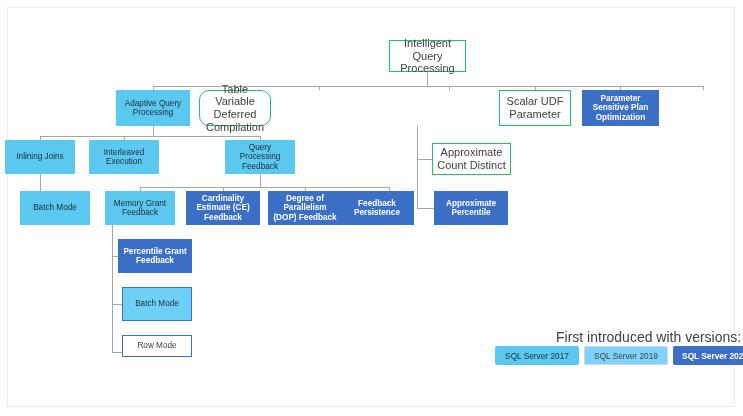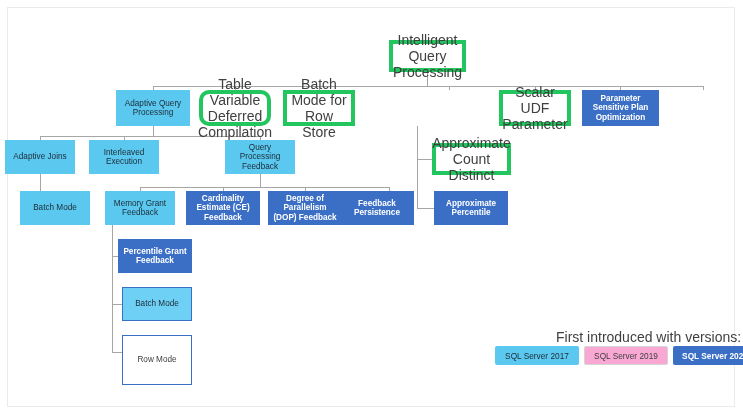--- a/index.html
+++ b/index.html
@@ -40,22 +40,22 @@
   .v2017 {                       
     background: #5BC8F0;
     color: #1d2b35;
     border: none;
     font-size: 8.2px;
     font-weight: 400;
   }
   .v2019 {                       
     background: #ffffff;
     color: #404040;
-    border: 4px solid #22c55e;
-    font-size: 14px;
+    border: 1px solid #22c55e;
+    font-size: 11px;
     font-weight: 400;
   }
   .v2022 {                       
     background: #3B6FC6;
     color: #ffffff;
     border: none;
     font-size: 8.2px;
     font-weight: 700;
   }
   .v2017b {                      
@@ -101,21 +101,21 @@
     box-sizing: border-box;
     display: flex;
     align-items: center;
     justify-content: center;
     height: 19px;
     border-radius: 2px;
     font-size: 8.3px;
     white-space: nowrap;
   }
   .chip-2017 { background: #5BC8F0; color: #1d2b35; border: none; font-weight: 400; }
-  .chip-2019 { background: #f9a8d4; color: #404040; border: 1px solid #d5d5d5; font-weight: 400; }
+  .chip-2019 { background: #7dd3fc; color: #404040; border: 1px solid #d5d5d5; font-weight: 400; }
   .chip-2022 { background: #3B6FC6; color: #ffffff; border: none; font-weight: 700; }
 </style>
 </head>
 <body>
 
 <div id="canvas">
   <div id="frame"></div>
 
   <div class="conn v" style="left:427px; top:72px; height:14px;"></div>
 
@@ -157,32 +157,29 @@
   <div class="node v2019" style="left:389px; top:40px; width:77px; height:32px;">
     <span>Intelligent Query Processing</span>
   </div>
 
   <div class="node v2017" style="left:116px; top:90px; width:74px; height:36px;">
     <span>Adaptive Query Processing</span>
   </div>
   <div class="node v2019" style="left:199px; top:90px; width:72px; height:36px;border-radius:10px;">
     <span>Table Variable Deferred Compilation</span>
   </div>
-  <div class="node v2019" style="left:283px; top:90px; width:72px; height:36px;">
-    <span>Batch Mode for Row Store</span>
-  </div>
   <div class="node v2019" style="left:499px; top:90px; width:72px; height:36px;">
     <span>Scalar UDF Parameter</span>
   </div>
   <div class="node v2022" style="left:582px; top:90px; width:77px; height:36px;">
     <span>Parameter Sensitive Plan Optimization</span>
   </div>
 
   <div class="node v2017" style="left:5px; top:140px; width:70px; height:34px;">
-    <span>Adaptive Joins</span>
+    <span>Inlining Joins</span>
   </div>
   <div class="node v2017" style="left:89px; top:140px; width:70px; height:34px;">
     <span>Interleaved Execution</span>
   </div>
   <div class="node v2017" style="left:225px; top:140px; width:70px; height:34px;">
     <span>Query Processing Feedback</span>
   </div>
   <div class="node v2019" style="left:432px; top:143px; width:79px; height:32px;">
     <span>Approximate Count Distinct</span>
   </div>
@@ -205,21 +202,21 @@
   <div class="node v2022" style="left:118px; top:239px; width:74px; height:34px;">
     <span>Percentile Grant Feedback</span>
   </div>
 
   <div class="node v2022" style="left:434px; top:191px; width:74px; height:34px;">
     <span>Approximate Percentile</span>
   </div>
   <div class="node v2017b" style="left:122px; top:287px; width:70px; height:34px;">
     <span>Batch Mode</span>
   </div>
-  <div class="node v2019b" style="left:122px; top:335px; width:70px; height:50px;">
+  <div class="node v2019b" style="left:122px; top:335px; width:70px; height:22px;">
     <span>Row Mode</span>
   </div>
 
   <div id="legend" style="left:556px; top:329px; width:180px; height:50px;">
     <div id="legend-caption">First introduced with versions:</div>
     <div class="legend-chip chip-2017" style="left:-61px; top:17px; width:84px;">
       <span>SQL Server 2017</span>
     </div>
     <div class="legend-chip chip-2019" style="left:28px; top:17px; width:84px;">
       <span>SQL Server 2019</span>

